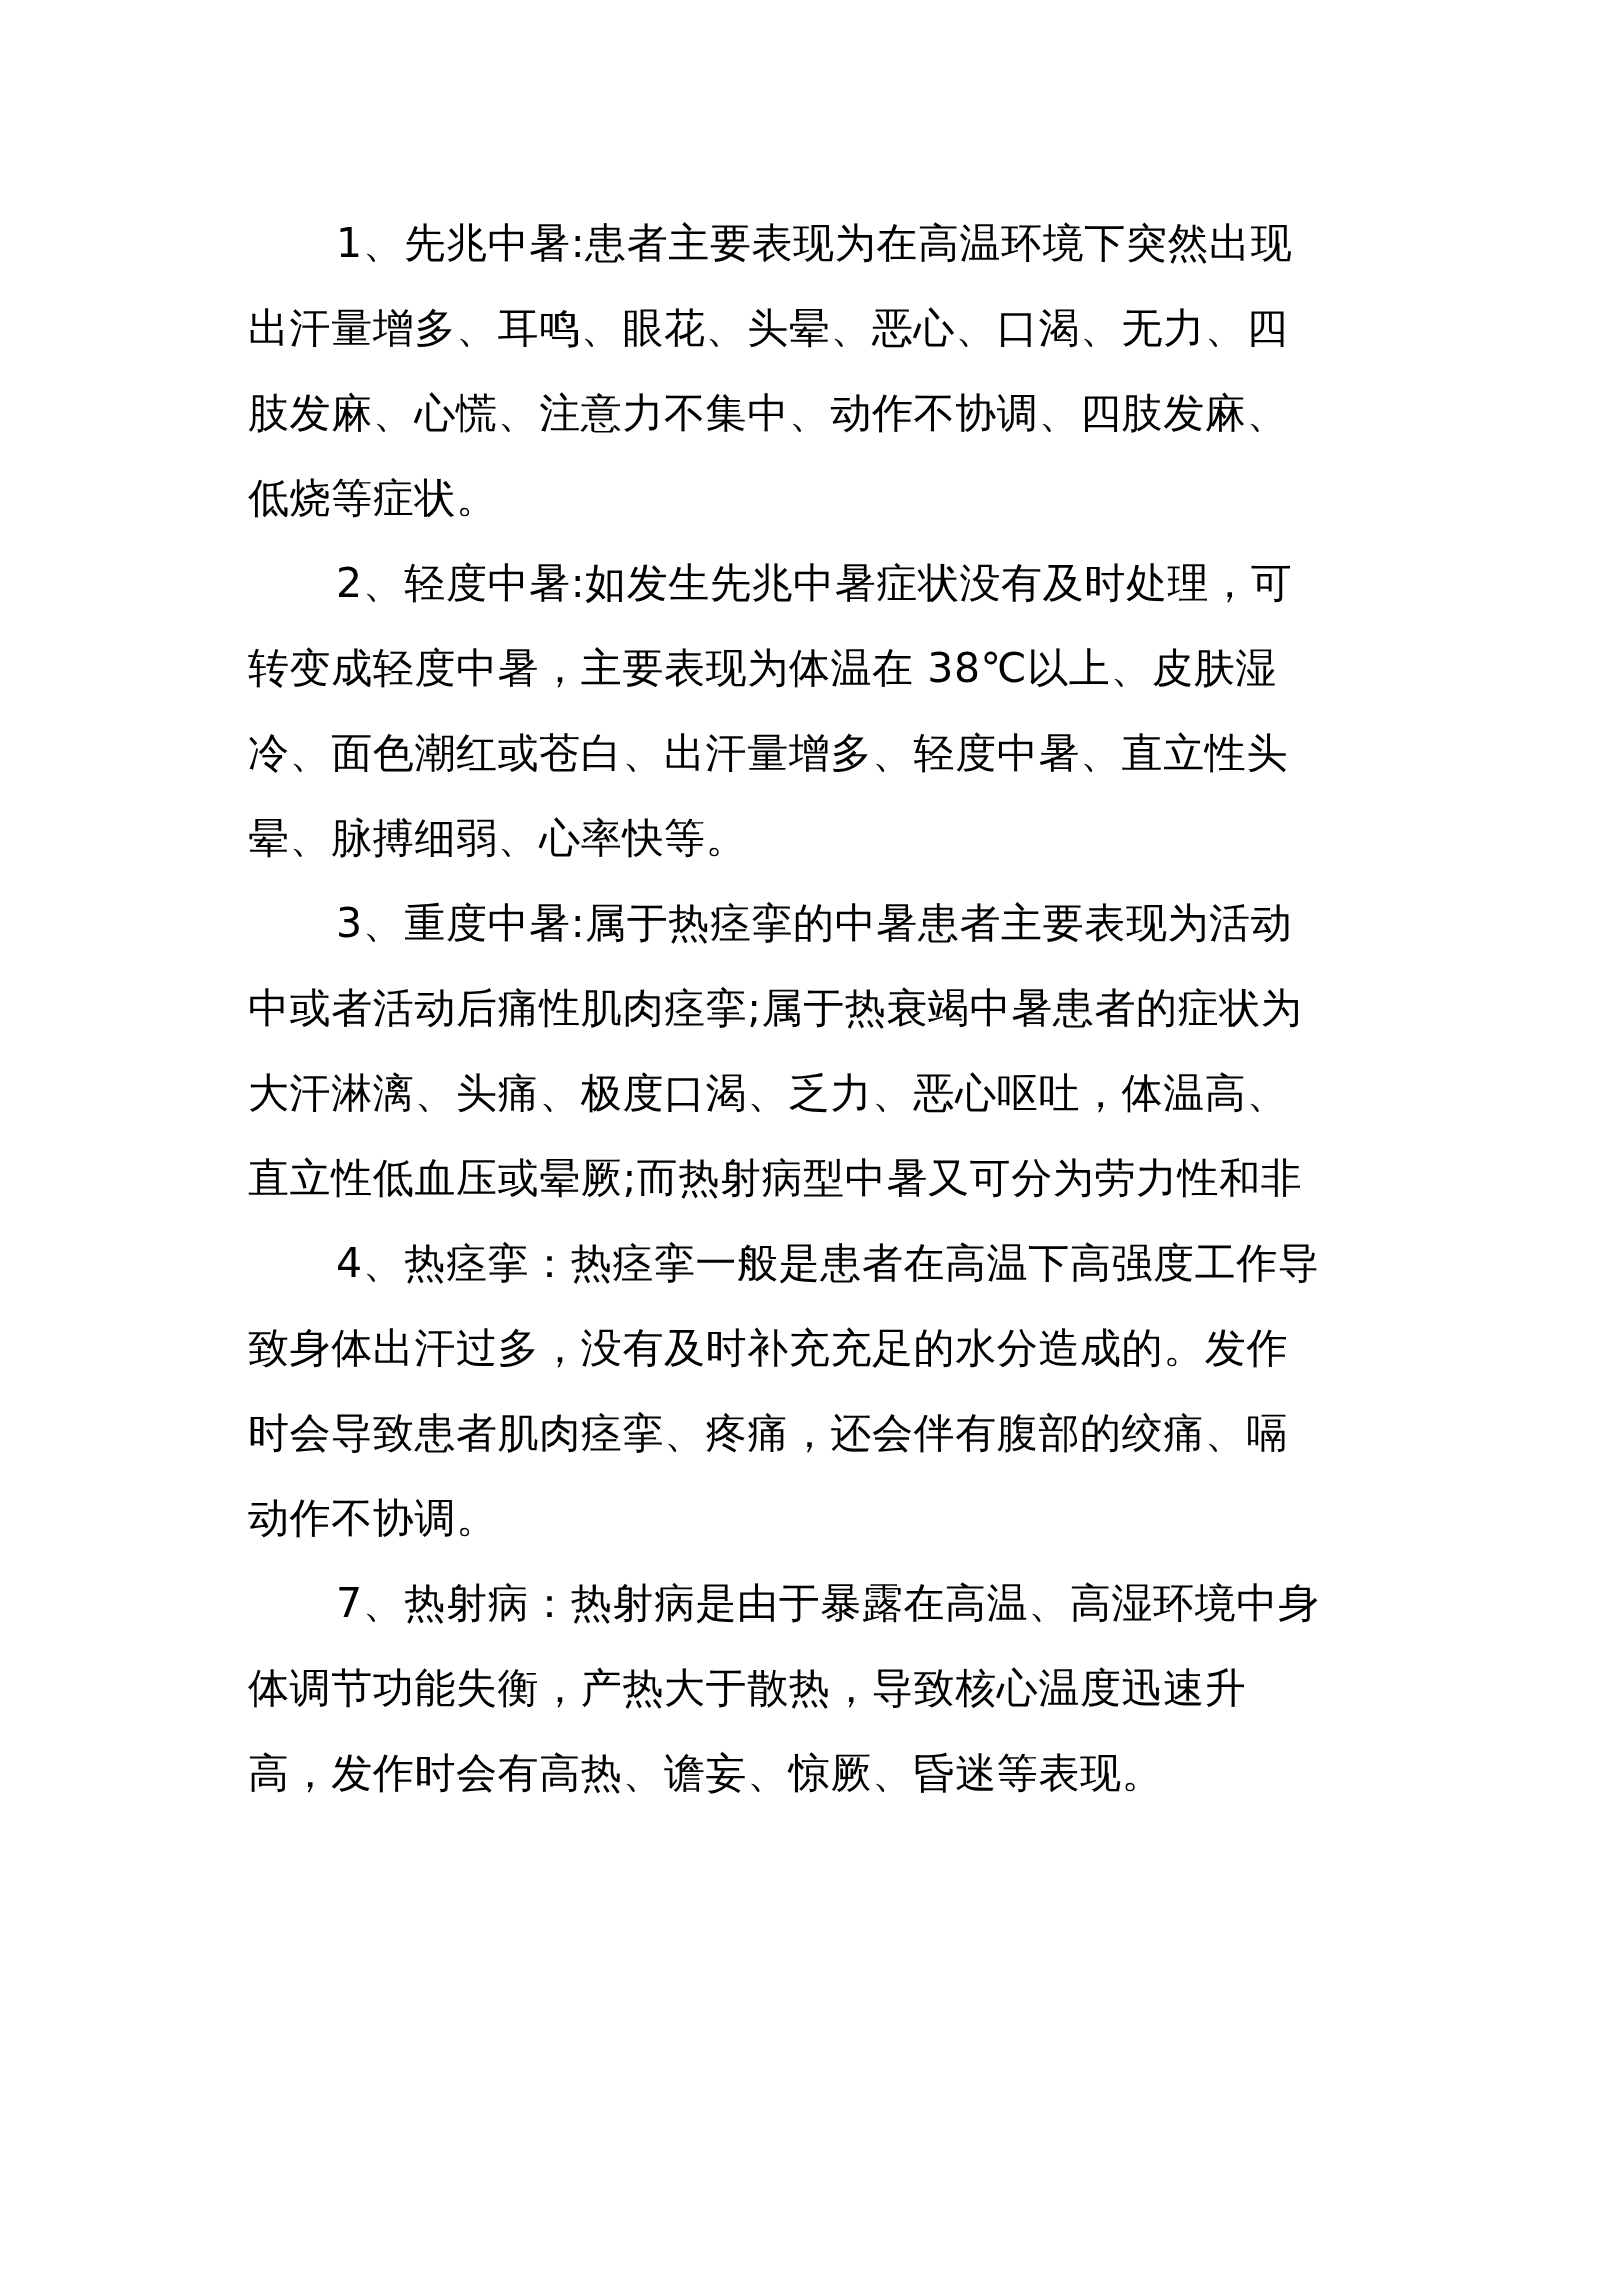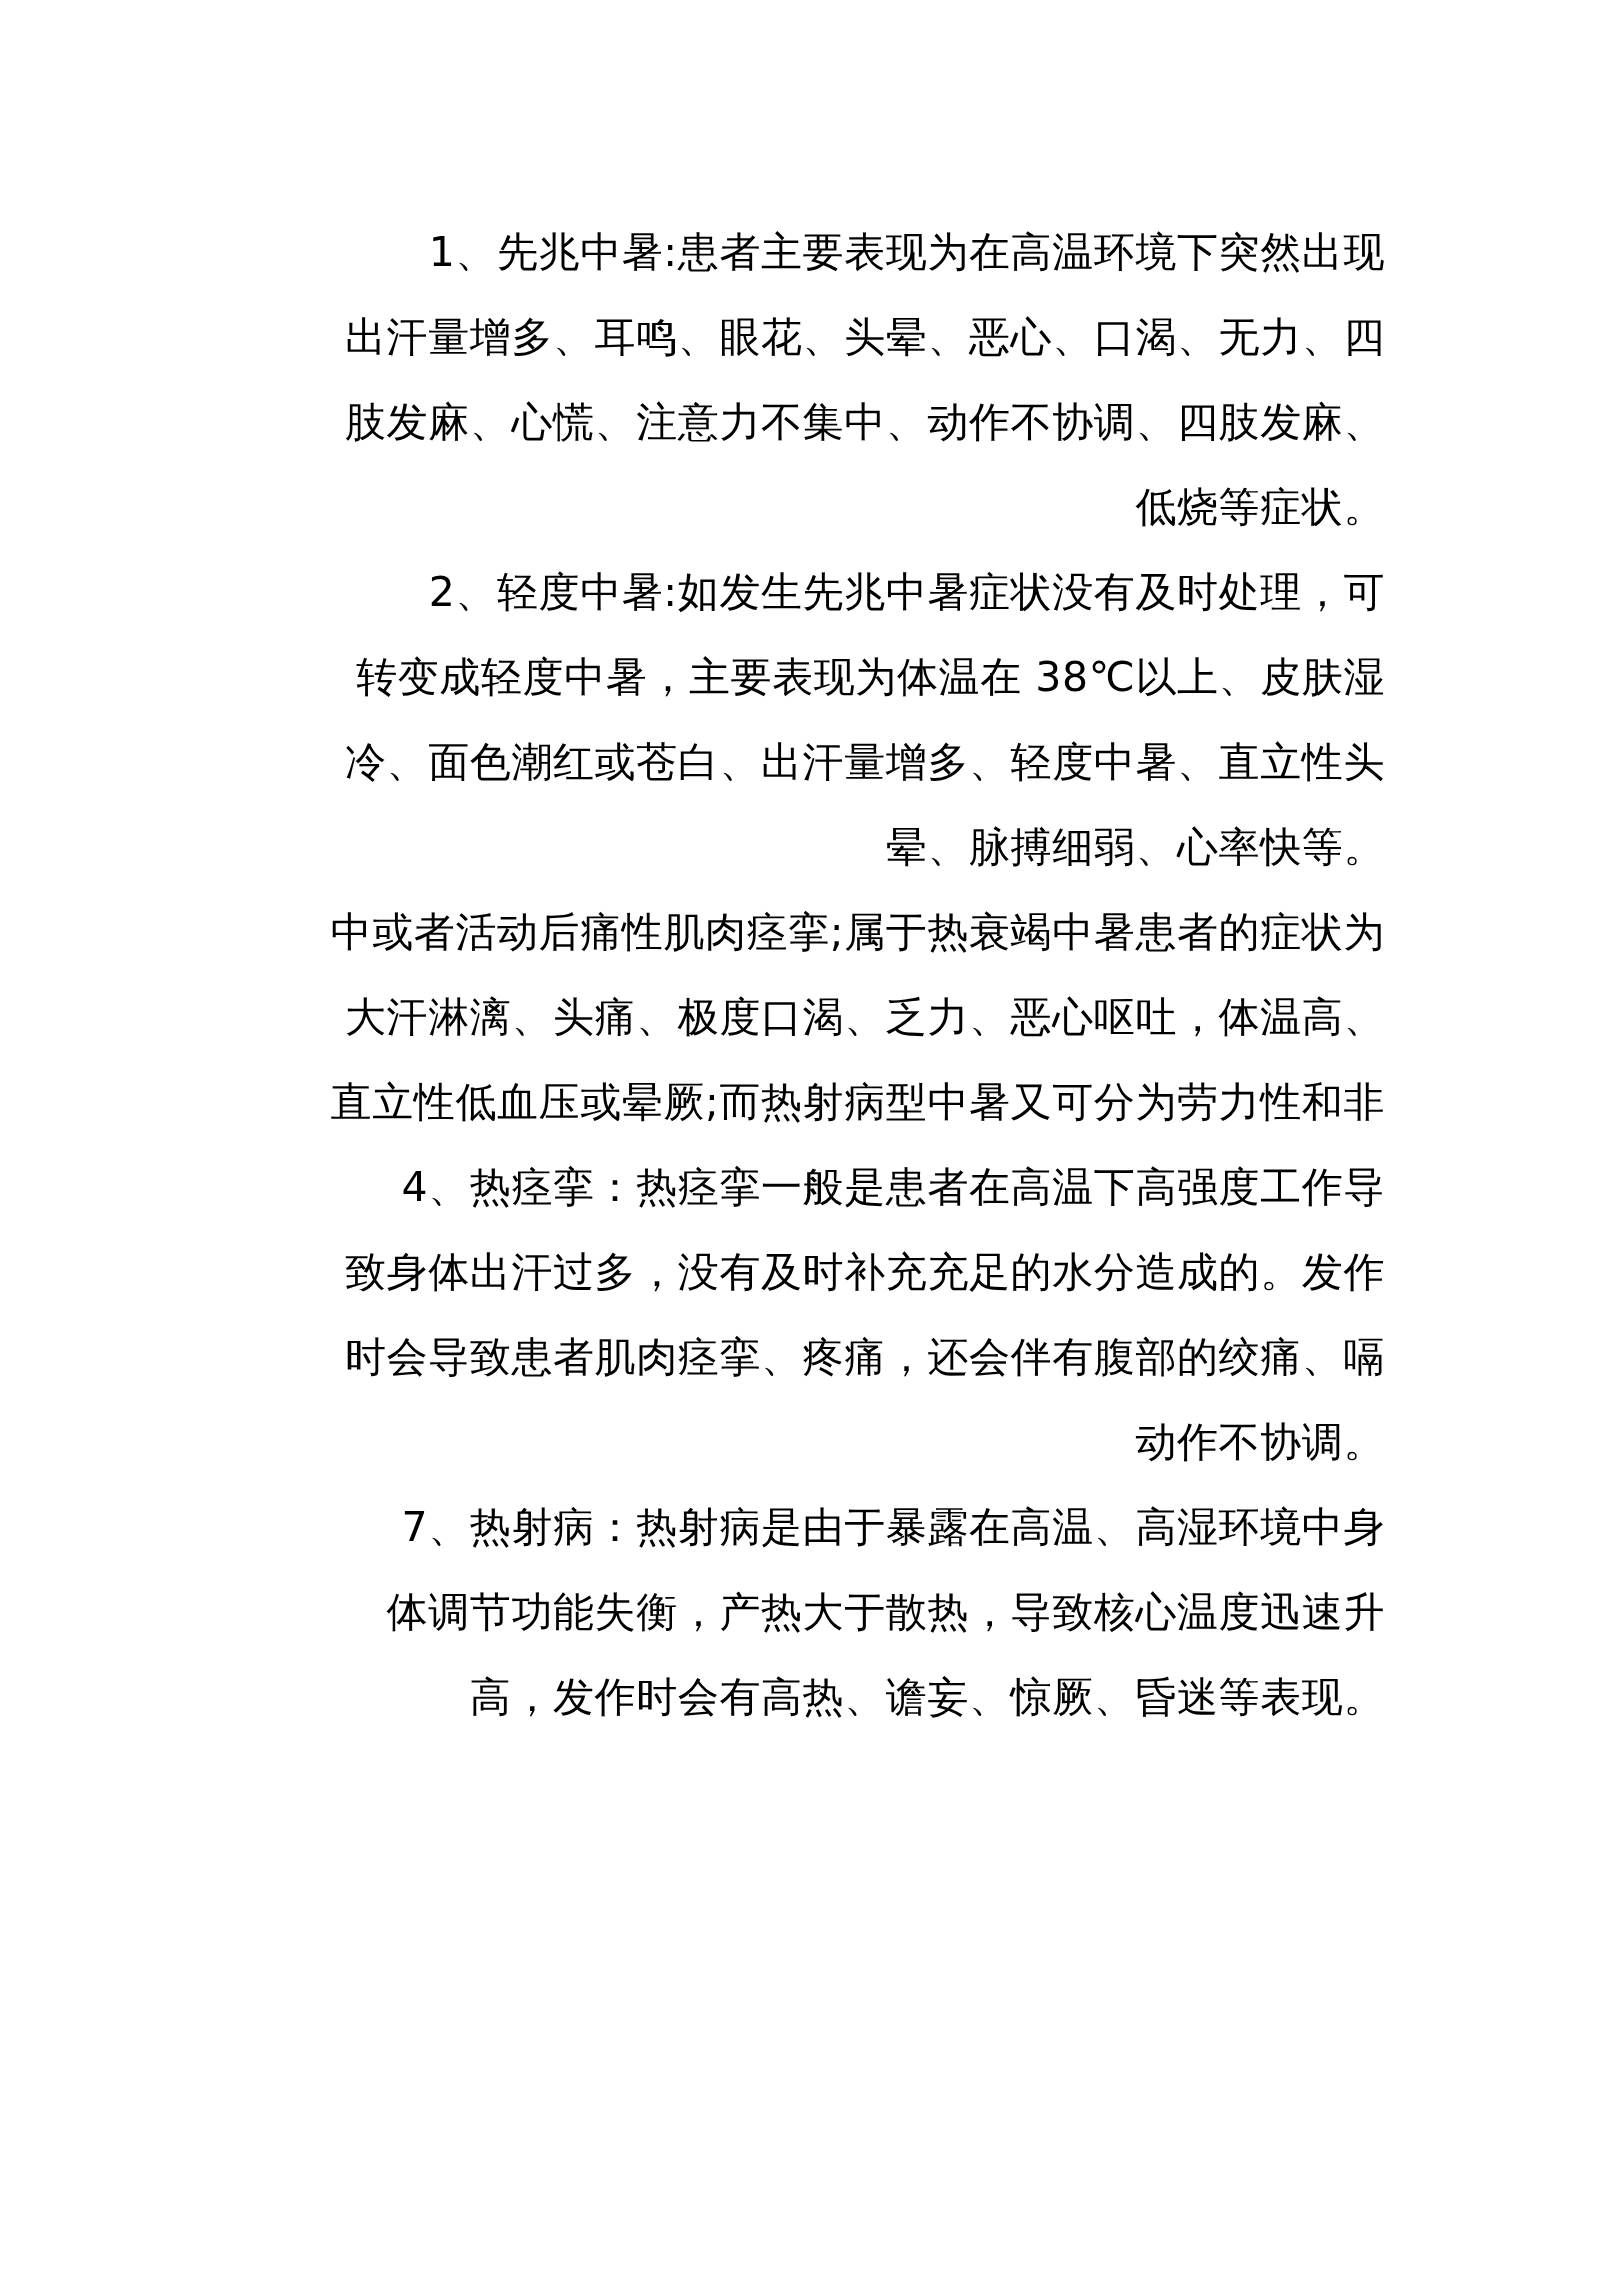--- a/index.html
+++ b/index.html
@@ -11,23 +11,22 @@
       width: 1621px;
       height: 2293px;
       position: relative;
       overflow: hidden;
       font-family: "DejaVu Sans", "Liberation Sans", sans-serif;
       color: #000000;
     }
     .page {
       position: absolute;
       left: 248px;
-      top: 223px;
+      top: 214px;
       width: 1137px;
-      text-align: right;
     }
     .para {
       margin: 0;
       padding: 0;
     }
     .line {
       display: block;
       height: 85px;
       line-height: 59px;
       font-size: 41px;
@@ -51,20 +50,21 @@
   </div>
 
   <div class="para">
     <span class="line first">2、轻度中暑:如发生先兆中暑症状没有及时处理，可</span>
     <span class="line">转变成轻度中暑，主要表现为体温在 38℃以上、皮肤湿</span>
     <span class="line">冷、面色潮红或苍白、出汗量增多、轻度中暑、直立性头</span>
     <span class="line">晕、脉搏细弱、心率快等。</span>
   </div>
 
   <div class="para">
+    <span class="line first">3、重度中暑:属于热痉挛的中暑患者主要表现为活动</span>
     <span class="line">中或者活动后痛性肌肉痉挛;属于热衰竭中暑患者的症状为</span>
     <span class="line">大汗淋漓、头痛、极度口渴、乏力、恶心呕吐，体温高、</span>
     <span class="line">直立性低血压或晕厥;而热射病型中暑又可分为劳力性和非</span>
   </div>
 
   <div class="para">
     <span class="line first">4、热痉挛：热痉挛一般是患者在高温下高强度工作导</span>
     <span class="line">致身体出汗过多，没有及时补充充足的水分造成的。发作</span>
     <span class="line">时会导致患者肌肉痉挛、疼痛，还会伴有腹部的绞痛、嗝</span>
     <span class="line">动作不协调。</span>

